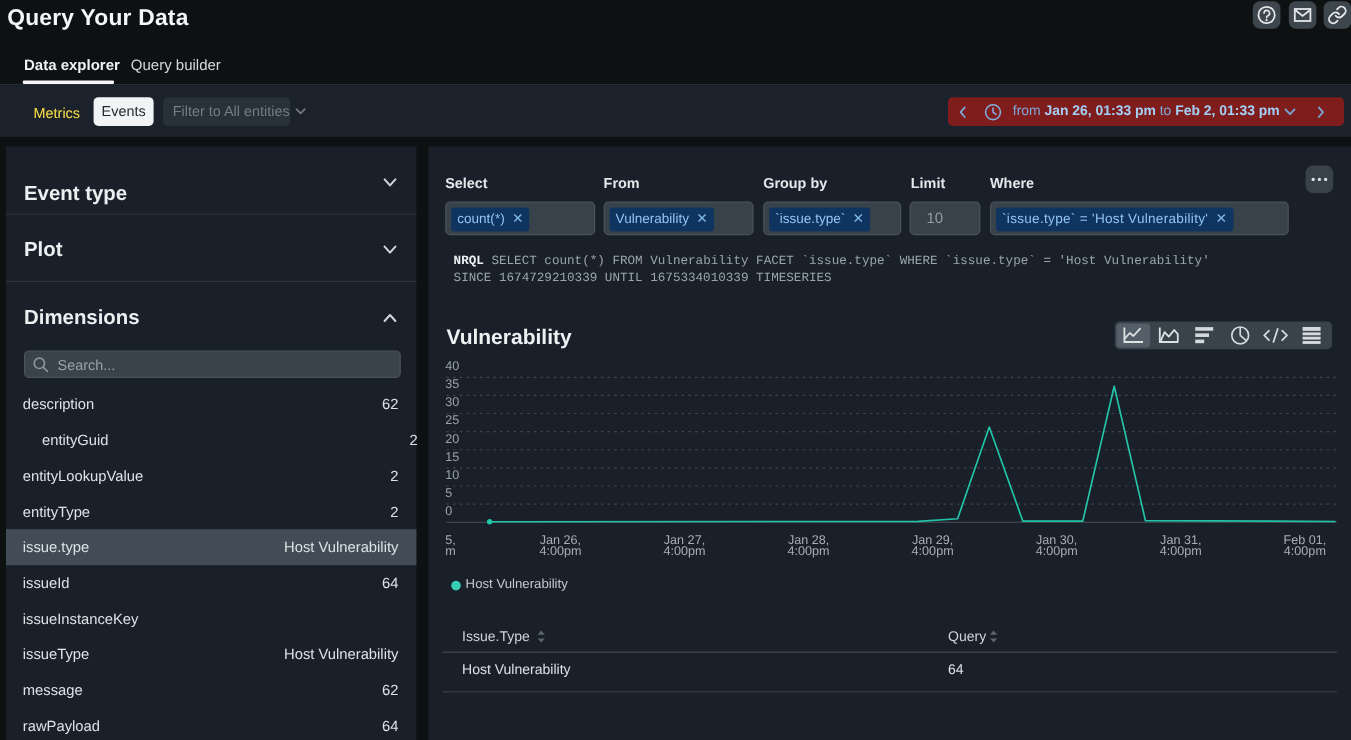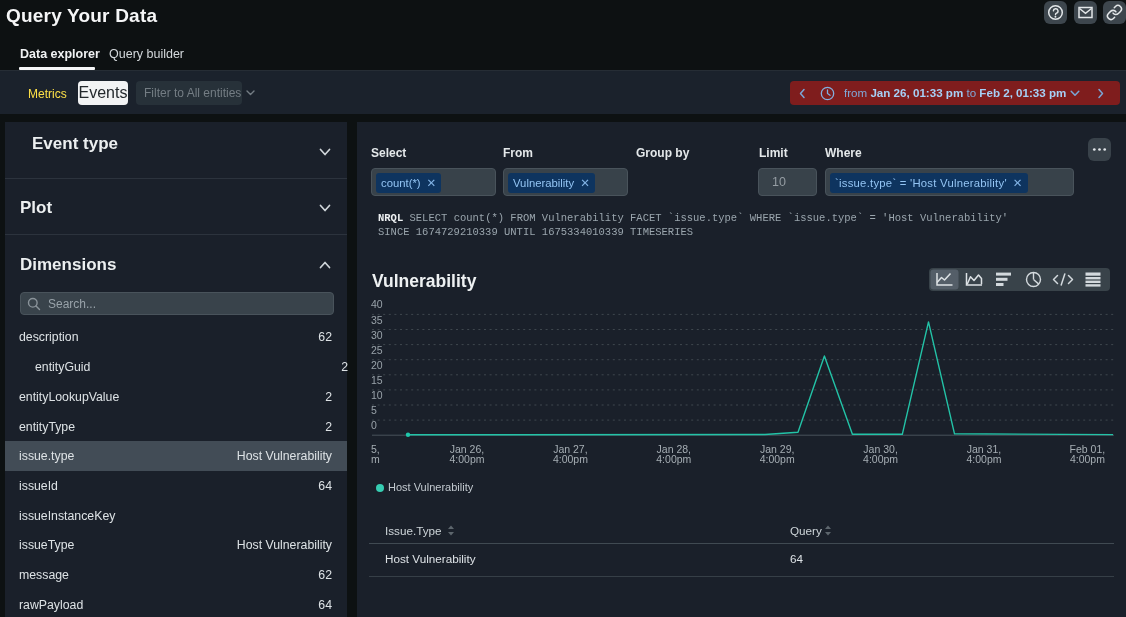--- a/index.html
+++ b/index.html
@@ -10,21 +10,21 @@
   #header{left:0;top:0;width:1126px;height:71px;background:#0d1112;}
   #title{left:6px;top:5px;font-size:19px;font-weight:700;color:#f5f6f7;letter-spacing:0.2px;}
   .hbtn{top:1px;width:23px;height:23px;background:#3d464d;border-radius:6px;}
   #tab1{left:20px;top:47px;font-size:12.5px;font-weight:700;color:#f0f2f3;}
   #tab2{left:109px;top:47px;font-size:12.5px;color:#d4d9dc;}
   #tabline{left:19px;top:67px;width:76px;height:3px;background:#f5f6f7;border-radius:1px;}
   #tabborder{left:0;top:70px;width:1126px;height:1px;background:#262d35;}
   
   #toolbar{left:0;top:71px;width:1126px;height:43px;background:#1b222c;}
   #metrics{left:28px;top:87px;font-size:12px;color:#fde047;}
-  #eventsbtn{left:78px;top:81px;width:50px;height:24px;background:#f2f3f4;border-radius:4px;color:#23282c;font-size:16px;font-weight:400;text-align:center;line-height:24px;}
+  #eventsbtn{left:78px;top:81px;width:50px;height:24px;background:#f2f3f4;border-radius:4px;color:#23282c;font-size:12px;font-weight:400;text-align:center;line-height:24px;}
   #filterbtn{left:136px;top:81px;width:106px;height:24px;background:#273139;border-radius:4px;color:#747d84;font-size:12px;line-height:24px;white-space:nowrap;}
   #timepill{left:790px;top:81px;width:330px;height:24px;background:#7f1d1d;border-radius:4px;}
   
   #sidebar{left:5px;top:122px;width:342px;height:495px;background:#1a202a;}
   #rightpanel{left:357px;top:122px;width:769px;height:495px;background:#1a202a;}
   .sechead{left:20px;font-size:17px;font-weight:700;color:#eceff0;}
   .sep{left:0px;width:342px;height:1px;background:#2c333d;}
   .chev{position:absolute;width:12px;height:12px;}
   #searchbox{left:20px;top:292px;width:314px;height:23px;background:#39434b;border:1px solid #49535b;border-radius:4px;box-sizing:border-box;}
   #searchtext{left:48px;top:297px;font-size:12px;color:#98a2a9;}
@@ -90,21 +90,21 @@
     <div class="abs" style="left:54px;top:0;height:24px;line-height:24px;font-size:11.6px;color:#7fa9d9;white-space:nowrap;">from <b style="color:#a5d0f6;">Jan 26, 01:33 pm</b> to <b style="color:#a5d0f6;">Feb 2, 01:33 pm</b></div>
     <svg class="abs" style="left:280px;top:9px;" width="10" height="7" viewBox="0 0 10 7">
         <polyline points="1.2,1.2 5,5.2 8.8,1.2" fill="none" stroke="#7aa6d6" stroke-width="1.5" stroke-linecap="round" stroke-linejoin="round"></polyline>
       </svg>
     <svg class="abs" style="left:305px;top:7px;" width="11" height="11" viewBox="0 0 11 11">
         <polyline points="4,1.5 7.5,5.5 4,9.5" fill="none" stroke="#7aa6d6" stroke-width="1.5" stroke-linecap="round" stroke-linejoin="round"></polyline>
       </svg>
   </div>
 
   <div class="abs" id="sidebar"></div>
-  <div class="abs sechead" style="top:134px;margin-left:12px;">Event type</div>
+  <div class="abs sechead" style="top:152px;">Event type</div>
   <div class="abs sechead" style="top:198px;">Plot</div>
   <div class="abs sechead" style="top:255px;">Dimensions</div>
   <div class="abs sep" style="left:5px;top:178px;"></div>
   <div class="abs sep" style="left:5px;top:234px;"></div>
   <svg class="abs chev" style="left:319px;top:146px;" viewBox="0 0 12 12">
       <polyline points="1.5,3.5 6,8.5 10.5,3.5" fill="none" stroke="#cfd5d9" stroke-width="1.7" stroke-linecap="round" stroke-linejoin="round"></polyline>
     </svg>
   <svg class="abs chev" style="left:319px;top:202px;" viewBox="0 0 12 12">
       <polyline points="1.5,3.5 6,8.5 10.5,3.5" fill="none" stroke="#cfd5d9" stroke-width="1.7" stroke-linecap="round" stroke-linejoin="round"></polyline>
     </svg>
@@ -161,20 +161,23 @@
   <div class="abs qlabel" style="left:371px;">Select</div>
   <div class="abs qlabel" style="left:503px;">From</div>
   <div class="abs qlabel" style="left:636px;">Group by</div>
   <div class="abs qlabel" style="left:759px;">Limit</div>
   <div class="abs qlabel" style="left:825px;">Where</div>
   <div class="abs qfield" style="left:371px;width:125px;">
       <span class="pill" style="left:4px;">count(*)<span class="x">✕</span></span>
     </div>
   <div class="abs qfield" style="left:503px;width:125px;">
       <span class="pill" style="left:4px;">Vulnerability<span class="x">✕</span></span>
+    </div>
+  <div class="abs qfield" style="left:636px;width:115px;">
+      <span class="pill" style="left:4px;">`issue.type`<span class="x">✕</span></span>
     </div>
   <div class="abs qfield" style="left:758px;width:59px;color:#959da3;font-size:12.5px;line-height:26px;"><span style="margin-left:13px;">10</span></div>
   <div class="abs qfield" style="left:825px;width:249px;">
       <span class="pill" style="left:4px;letter-spacing:0.25px;">`issue.type` = 'Host Vulnerability'<span class="x">✕</span></span>
     </div>
   <div class="abs" id="dots"><svg width="23" height="23" viewBox="0 0 23 23">
         <g fill="#e2e6e9">
           <circle cx="6.3" cy="11.5" r="1.35"></circle>
           <circle cx="11.5" cy="11.5" r="1.35"></circle>
           <circle cx="16.7" cy="11.5" r="1.35"></circle>

